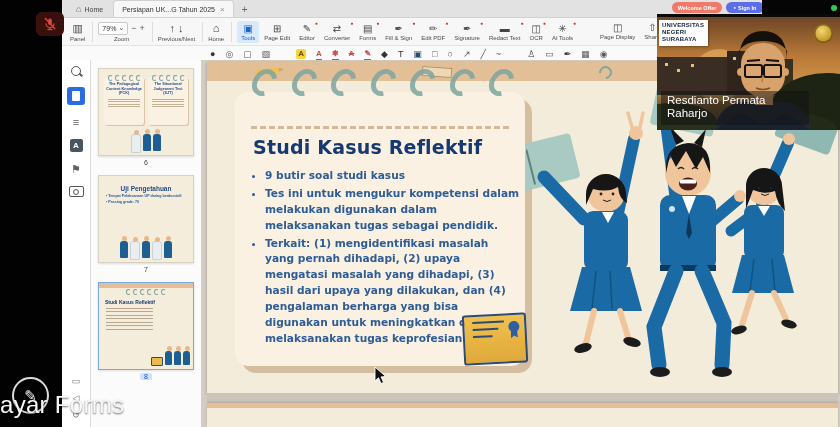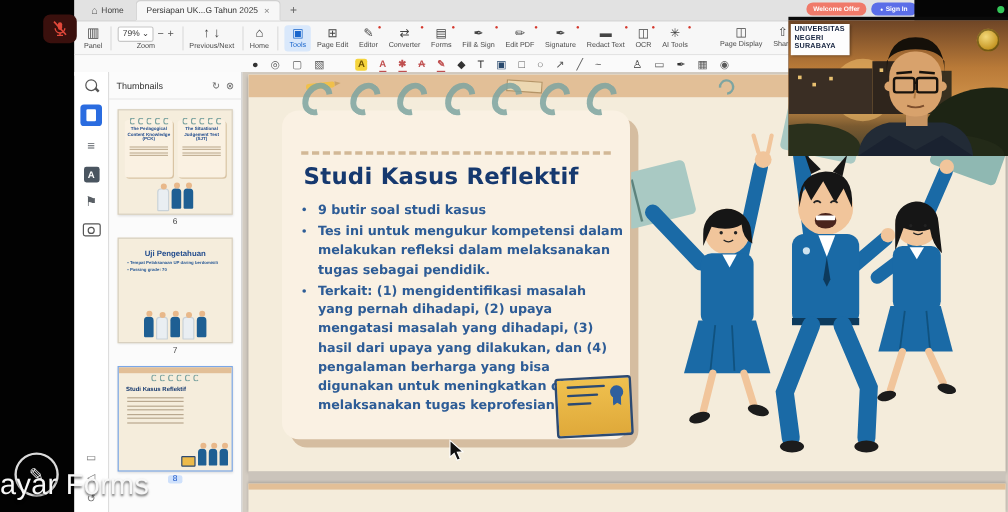--- a/index.html
+++ b/index.html
@@ -307,26 +307,20 @@
       <span class="sic">⚑</span>
       <span class="cam-ic"></span>
       <div class="strip-bot">
         <span class="sic">▭</span>
         <span class="sic">◁</span>
         <span class="sic">↺</span>
       </div>
     </div>
 
     <div class="panel">
-      <div class="phead">
-        <span>Thumbnails</span>
-        <span class="sp"></span>
-        <span class="phico">↻</span>
-        <span class="phico">⊗</span>
-      </div>
       <div class="tlist">
 
         <div class="titem">
           <div class="tpage">
             <div class="mini-card l">
               <div class="mini-rings">
                   <span class="mring"></span>
                   <span class="mring"></span>
                   <span class="mring"></span>
                   <span class="mring"></span>
@@ -423,21 +417,21 @@
             <span class="ring"></span>
           <span class="ring"></span>
             <span class="ring"></span>
             <span class="ring"></span>
         </div>
         <div class="notepad">
           <div class="dashline"></div>
           <div class="sl-title">Studi Kasus Reflektif</div>
           <ul class="sl-bullets">
             <li>9 butir soal studi kasus</li>
-            <li>Tes ini untuk mengukur kompetensi dalam melakukan refleksi dalam melaksanakan tugas sebagai pendidik.</li>
+            <li>Tes ini untuk mengukur kompetensi dalam melakukan digunakan dalam melaksanakan tugas sebagai pendidik.</li>
             <li>Terkait: (1) mengidentifikasi masalah yang pernah dihadapi, (2) upaya mengatasi masalah yang dihadapi, (3) hasil dari upaya yang dilakukan, dan (4) pengalaman berharga yang bisa digunakan untuk meningkatkan diri dalam melaksanakan tugas keprofesian guru</li>
           </ul>
         </div>
         <div class="cert">
           <i></i>
             <i></i>
             <i></i>
             <span class="medal"></span>
         </div>
         <svg class="illo" viewBox="0 0 312 312">
@@ -559,18 +553,19 @@
     <path d="M106 58 L105 65" stroke="#b07a42" stroke-width="1.5"></path>
     <path d="M99 71 Q106 74 113 71" stroke="#7d4e2c" stroke-width="1.5" fill="none"></path>
     <path d="M58 113 L84 96 L106 108 L128 96 L154 113 Z" fill="#1a2230"></path>
   </svg>
   <div class="banner">
     <div>UNIVERSITAS</div>
     <div>NEGERI</div>
     <div>SURABAYA</div>
   </div>
   <div class="emblem"></div>
+  <div class="nametag">Resdianto Permata Raharjo</div>
 </div>
 
 <div class="annotate-circle">
   <span>✎</span>
 </div>
 <div class="overlay-name">ayar Forms</div>
 
 </body></html>

